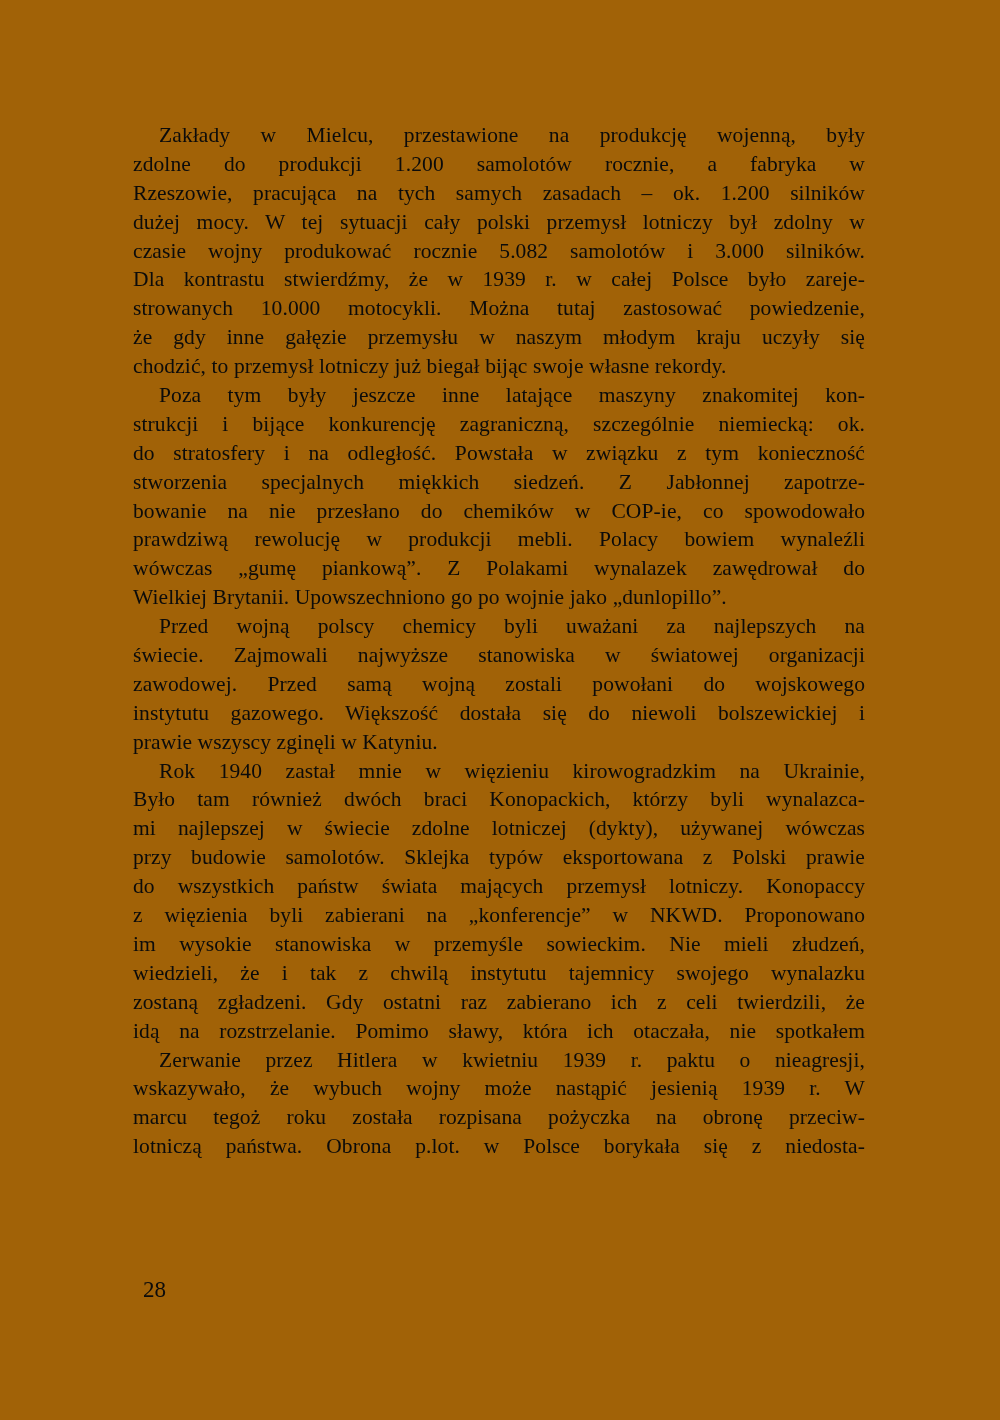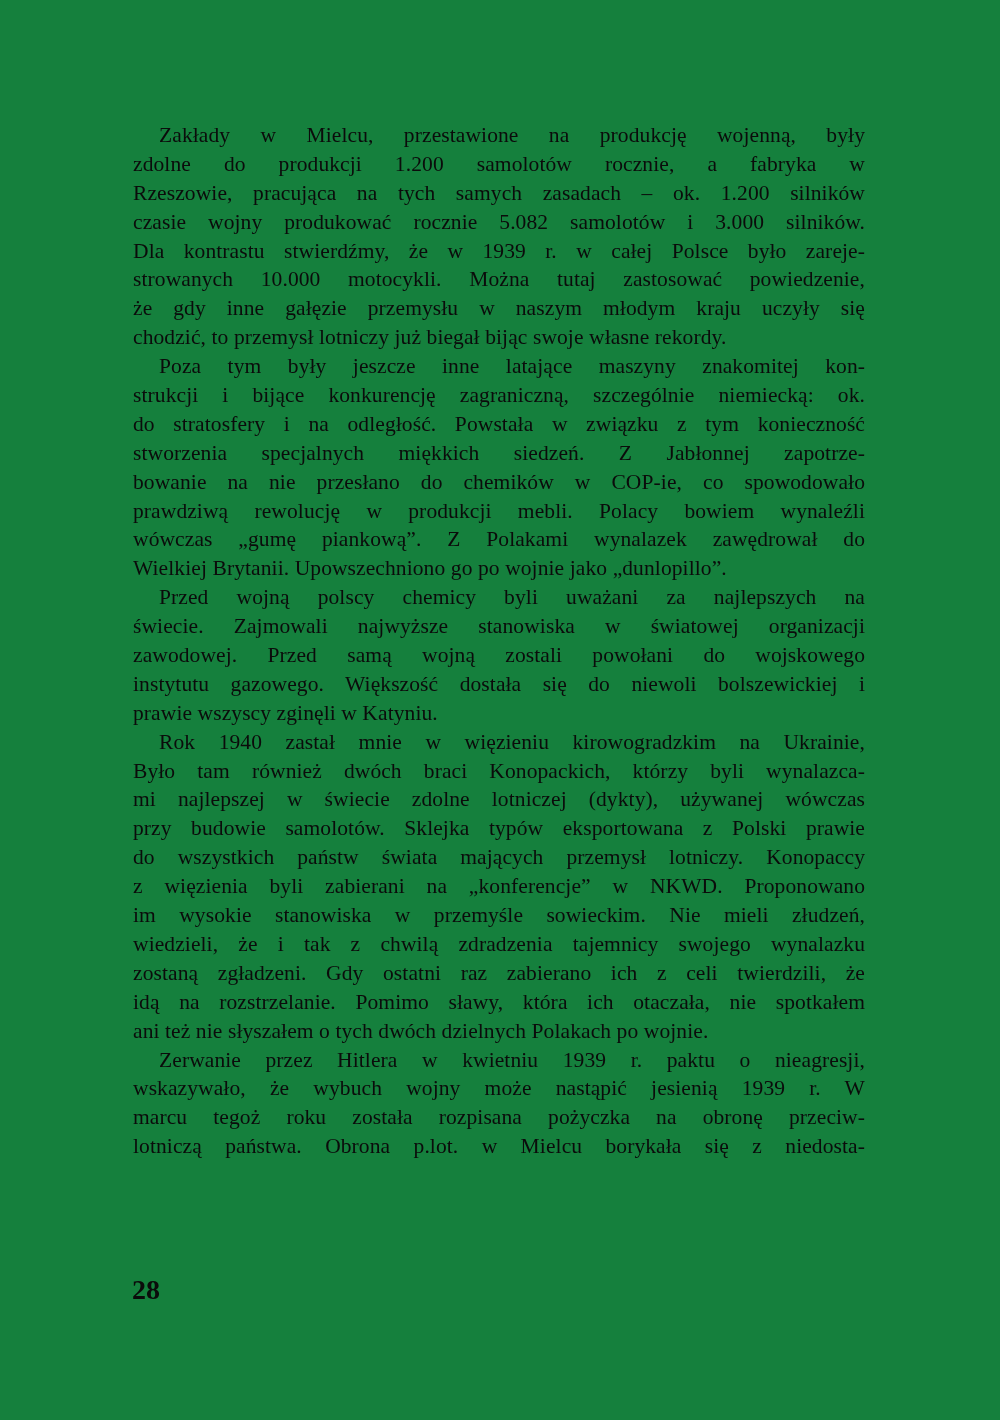--- a/index.html
+++ b/index.html
@@ -4,21 +4,21 @@
 <style>
   html, body {
     margin: 0;
     padding: 0;
     background: #ffffff;
   }
   .book-page {
     position: relative;
     width: 1000px;
     height: 1420px;
-    background: #15803d;
+    background: #a16207;
     color: #0b0b0b;
     font-family: "Liberation Serif", "DejaVu Serif", serif;
     overflow: hidden;
   }
   .text-block {
     position: absolute;
     left: 133px;
     top: 121px;
     width: 732px;
   }
@@ -37,37 +37,37 @@
     letter-spacing: 0.1px;
   }
   .line.indent {
     padding-left: 26px;
   }
   .line.last {
     text-align-last: left;
   }
   .page-number {
     position: absolute;
-    left: 132px;
+    left: 143px;
     top: 1277px;
-    font-size: 28px;
+    font-size: 23px;
     line-height: 26px;
     color: #0b0b0b;
-    font-weight: bold;
   }
 </style>
 </head>
 <body>
 
 <div class="book-page">
   <div class="text-block" id="text-block">
       <div class="paragraph">
         <div class="line indent">Zakłady w Mielcu, przestawione na produkcję wojenną, były</div>
         <div class="line">zdolne do produkcji 1.200 samolotów rocznie, a fabryka w</div>
         <div class="line">Rzeszowie, pracująca na tych samych zasadach – ok. 1.200 silników</div>
+        <div class="line">dużej mocy. W tej sytuacji cały polski przemysł lotniczy był zdolny w</div>
         <div class="line">czasie wojny produkować rocznie 5.082 samolotów i 3.000 silników.</div>
         <div class="line">Dla kontrastu stwierdźmy, że w 1939 r. w całej Polsce było zareje-</div>
         <div class="line">strowanych 10.000 motocykli. Można tutaj zastosować powiedzenie,</div>
         <div class="line">że gdy inne gałęzie przemysłu w naszym młodym kraju uczyły się</div>
         <div class="line last">chodzić, to przemysł lotniczy już biegał bijąc swoje własne rekordy.</div>
       </div>
       <div class="paragraph">
         <div class="line indent">Poza tym były jeszcze inne latające maszyny znakomitej kon-</div>
         <div class="line">strukcji i bijące konkurencję zagraniczną, szczególnie niemiecką: ok.</div>
         <div class="line">do stratosfery i na odległość. Powstała w związku z tym konieczność</div>
@@ -85,26 +85,25 @@
         <div class="line last">prawie wszyscy zginęli w Katyniu.</div>
       </div>
       <div class="paragraph">
         <div class="line indent">Rok 1940 zastał mnie w więzieniu kirowogradzkim na Ukrainie,</div>
         <div class="line">Było tam również dwóch braci Konopackich, którzy byli wynalazca-</div>
         <div class="line">mi najlepszej w świecie zdolne lotniczej (dykty), używanej wówczas</div>
         <div class="line">przy budowie samolotów. Sklejka typów eksportowana z Polski prawie</div>
         <div class="line">do wszystkich państw świata mających przemysł lotniczy. Konopaccy</div>
         <div class="line">z więzienia byli zabierani na „konferencje” w NKWD. Proponowano</div>
         <div class="line">im wysokie stanowiska w przemyśle sowieckim. Nie mieli złudzeń,</div>
-        <div class="line">wiedzieli, że i tak z chwilą zdradzenia tajemnicy swojego wynalazku</div>
+        <div class="line">wiedzieli, że i tak z chwilą instytutu tajemnicy swojego wynalazku</div>
         <div class="line">zostaną zgładzeni. Gdy ostatni raz zabierano ich z celi twierdzili, że</div>
         <div class="line">idą na rozstrzelanie. Pomimo sławy, która ich otaczała, nie spotkałem</div>
-        <div class="line last">ani też nie słyszałem o tych dwóch dzielnych Polakach po wojnie.</div>
       </div>
       <div class="paragraph">
         <div class="line indent">Zerwanie przez Hitlera w kwietniu 1939 r. paktu o nieagresji,</div>
         <div class="line">wskazywało, że wybuch wojny może nastąpić jesienią 1939 r. W</div>
         <div class="line">marcu tegoż roku została rozpisana pożyczka na obronę przeciw-</div>
-        <div class="line">lotniczą państwa. Obrona p.lot. w Mielcu borykała się z niedosta-</div>
+        <div class="line">lotniczą państwa. Obrona p.lot. w Polsce borykała się z niedosta-</div>
       </div>
     </div>
   <div class="page-number">28</div>
 </div>
 
 </body></html>

